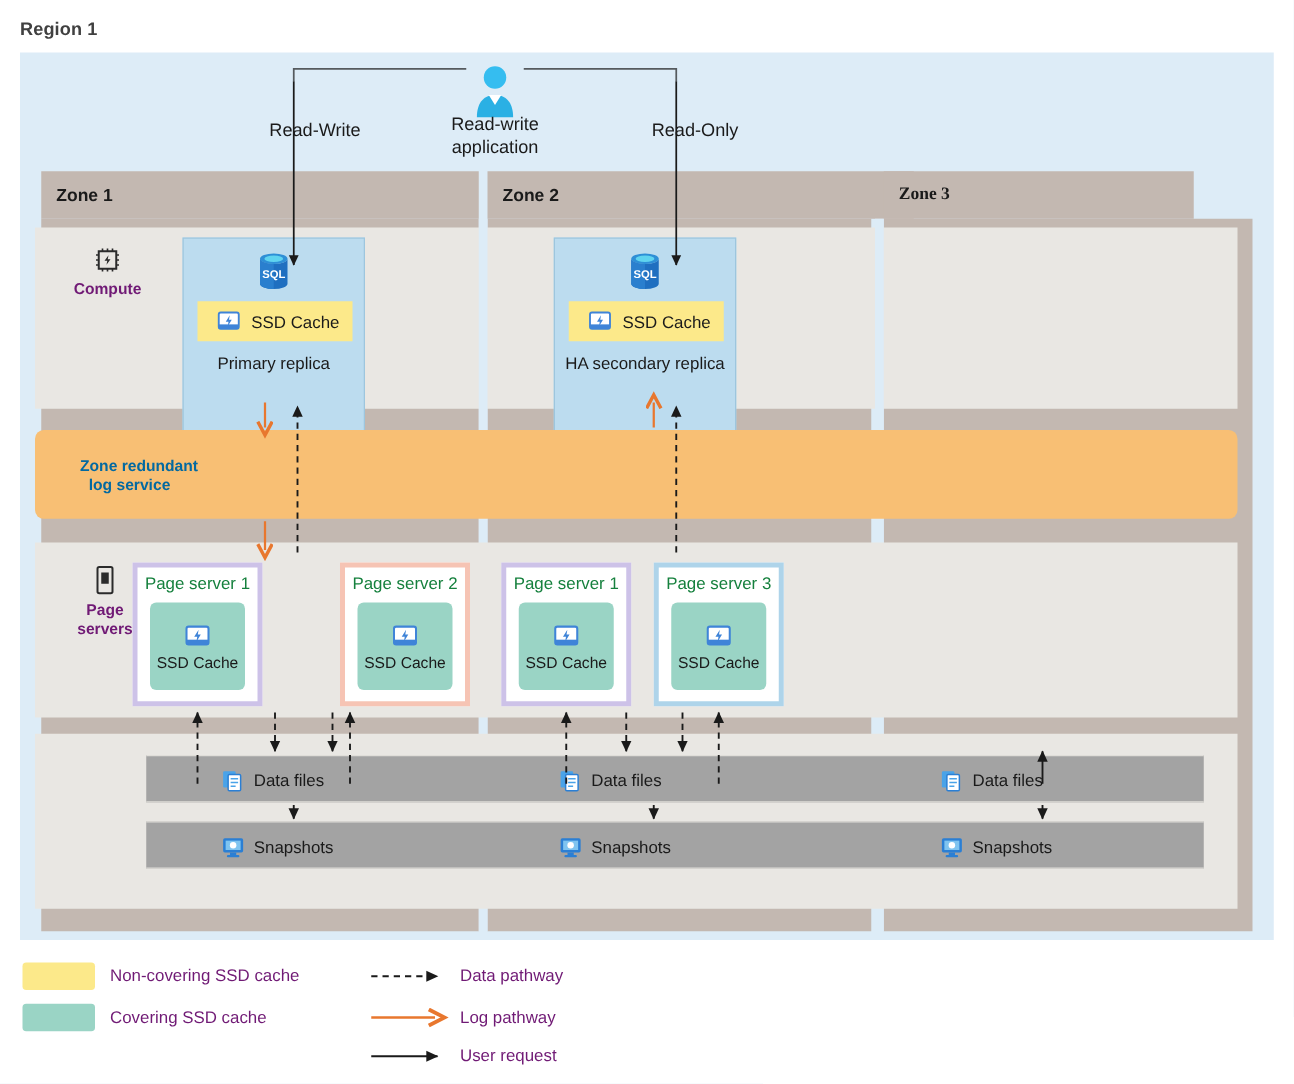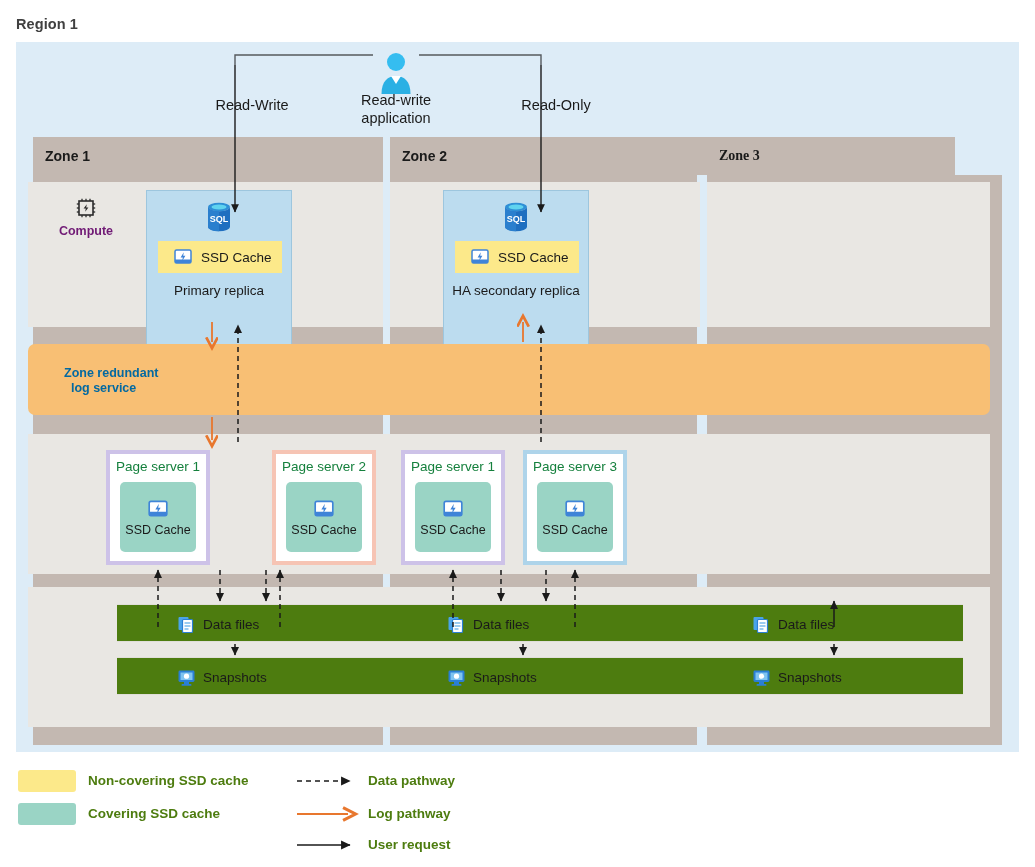--- a/index.html
+++ b/index.html
@@ -122,41 +122,41 @@
   }
   .pserver .ps-cache .txt { font-size:12.5px; color:#1a1a1a; }
   #ps1 { left:90px;  border-color:#cdc2e8; }
   #ps2 { left:212px; border-color:#f6c4b4;margin-left:44px; }
   #ps3 { left:385px; border-color:#cdc2e8; }
   #ps4 { left:507px; border-color:#aed4ea; }
 
   
   .storage-row {
     position:absolute; left:101px; width:846px; height:38px;
-    background:#4d7c0f; border-top:1px solid #e0ded9; border-bottom:1px solid #e0ded9;padding-left:32px;
+    background:#a3a3a3; border-top:1px solid #e0ded9; border-bottom:1px solid #e0ded9;padding-left:32px;
   }
   #storage-row-files { top:562px; }
   #storage-row-snaps { top:615px; }
   .st-item {
     position:absolute; top:0; height:38px;
     display:flex; align-items:center; gap:7px;
     font-size:13.5px; color:#1a1a1a;
   }
   .st-c1 { left:60px; }
   .st-c2 { left:330px; }
   .st-c3 { left:635px; }
 
   
   #arrows { position:absolute; left:0; top:0; width:1003px; height:710px; pointer-events:none; }
 
   
   #legend { position:absolute; left:16px; top:765px; width:1000px; height:100px; }
   .lg-swatch { position:absolute; width:58px; height:22px; border-radius:3px; }
   .lg-text {
-    position:absolute; font-size:13.5px; font-weight:bold; color:#4d7c0f;
+    position:absolute; font-size:13.5px; font-weight:normal; color:#701a75;
     white-space:nowrap;
   }
   .lg-arrow { position:absolute; }
 </style>
 </head>
 <body>
 
 <div id="region-title">Region 1</div>
 
 <div id="region-panel">
@@ -235,20 +235,28 @@
 
   <div id="log-band">
     <div id="log-label">
       <span>Zone redundant</span><br>
       &nbsp;&nbsp;<span>log service</span>
     </div>
   </div>
 
   <div class="band" id="pageserver-band"></div>
 
+  <div class="row-label" id="pageserver-label">
+    <svg class="row-icon" width="18" height="24" viewBox="0 0 18 24">
+      <rect x="3" y="1.5" width="12" height="21" rx="1.4" fill="none" stroke="#2b2b2b" stroke-width="1.6"></rect>
+      <rect x="6" y="6" width="6" height="9" fill="#2b2b2b"></rect>
+    </svg>
+    <span>Page</span><br>
+    <span>servers</span>
+  </div>
 
   <div class="pserver" id="ps1">
     <div class="ps-name">Page server 1</div>
     <div class="ps-cache">
       <svg width="22" height="22" viewBox="0 0 20 20">
         <rect x="2" y="3" width="16" height="13" rx="1.6" fill="#ffffff" stroke="#3f84d8" stroke-width="1.5"></rect>
         <rect x="2" y="12.5" width="16" height="3.5" fill="#3f84d8"></rect>
         <path d="M10.8 5.2 L7.6 10.4 H9.8 L9.2 14 L12.4 8.8 H10.2 Z" fill="#3f84d8"></path>
       </svg>
       <span class="txt">SSD Cache</span>

